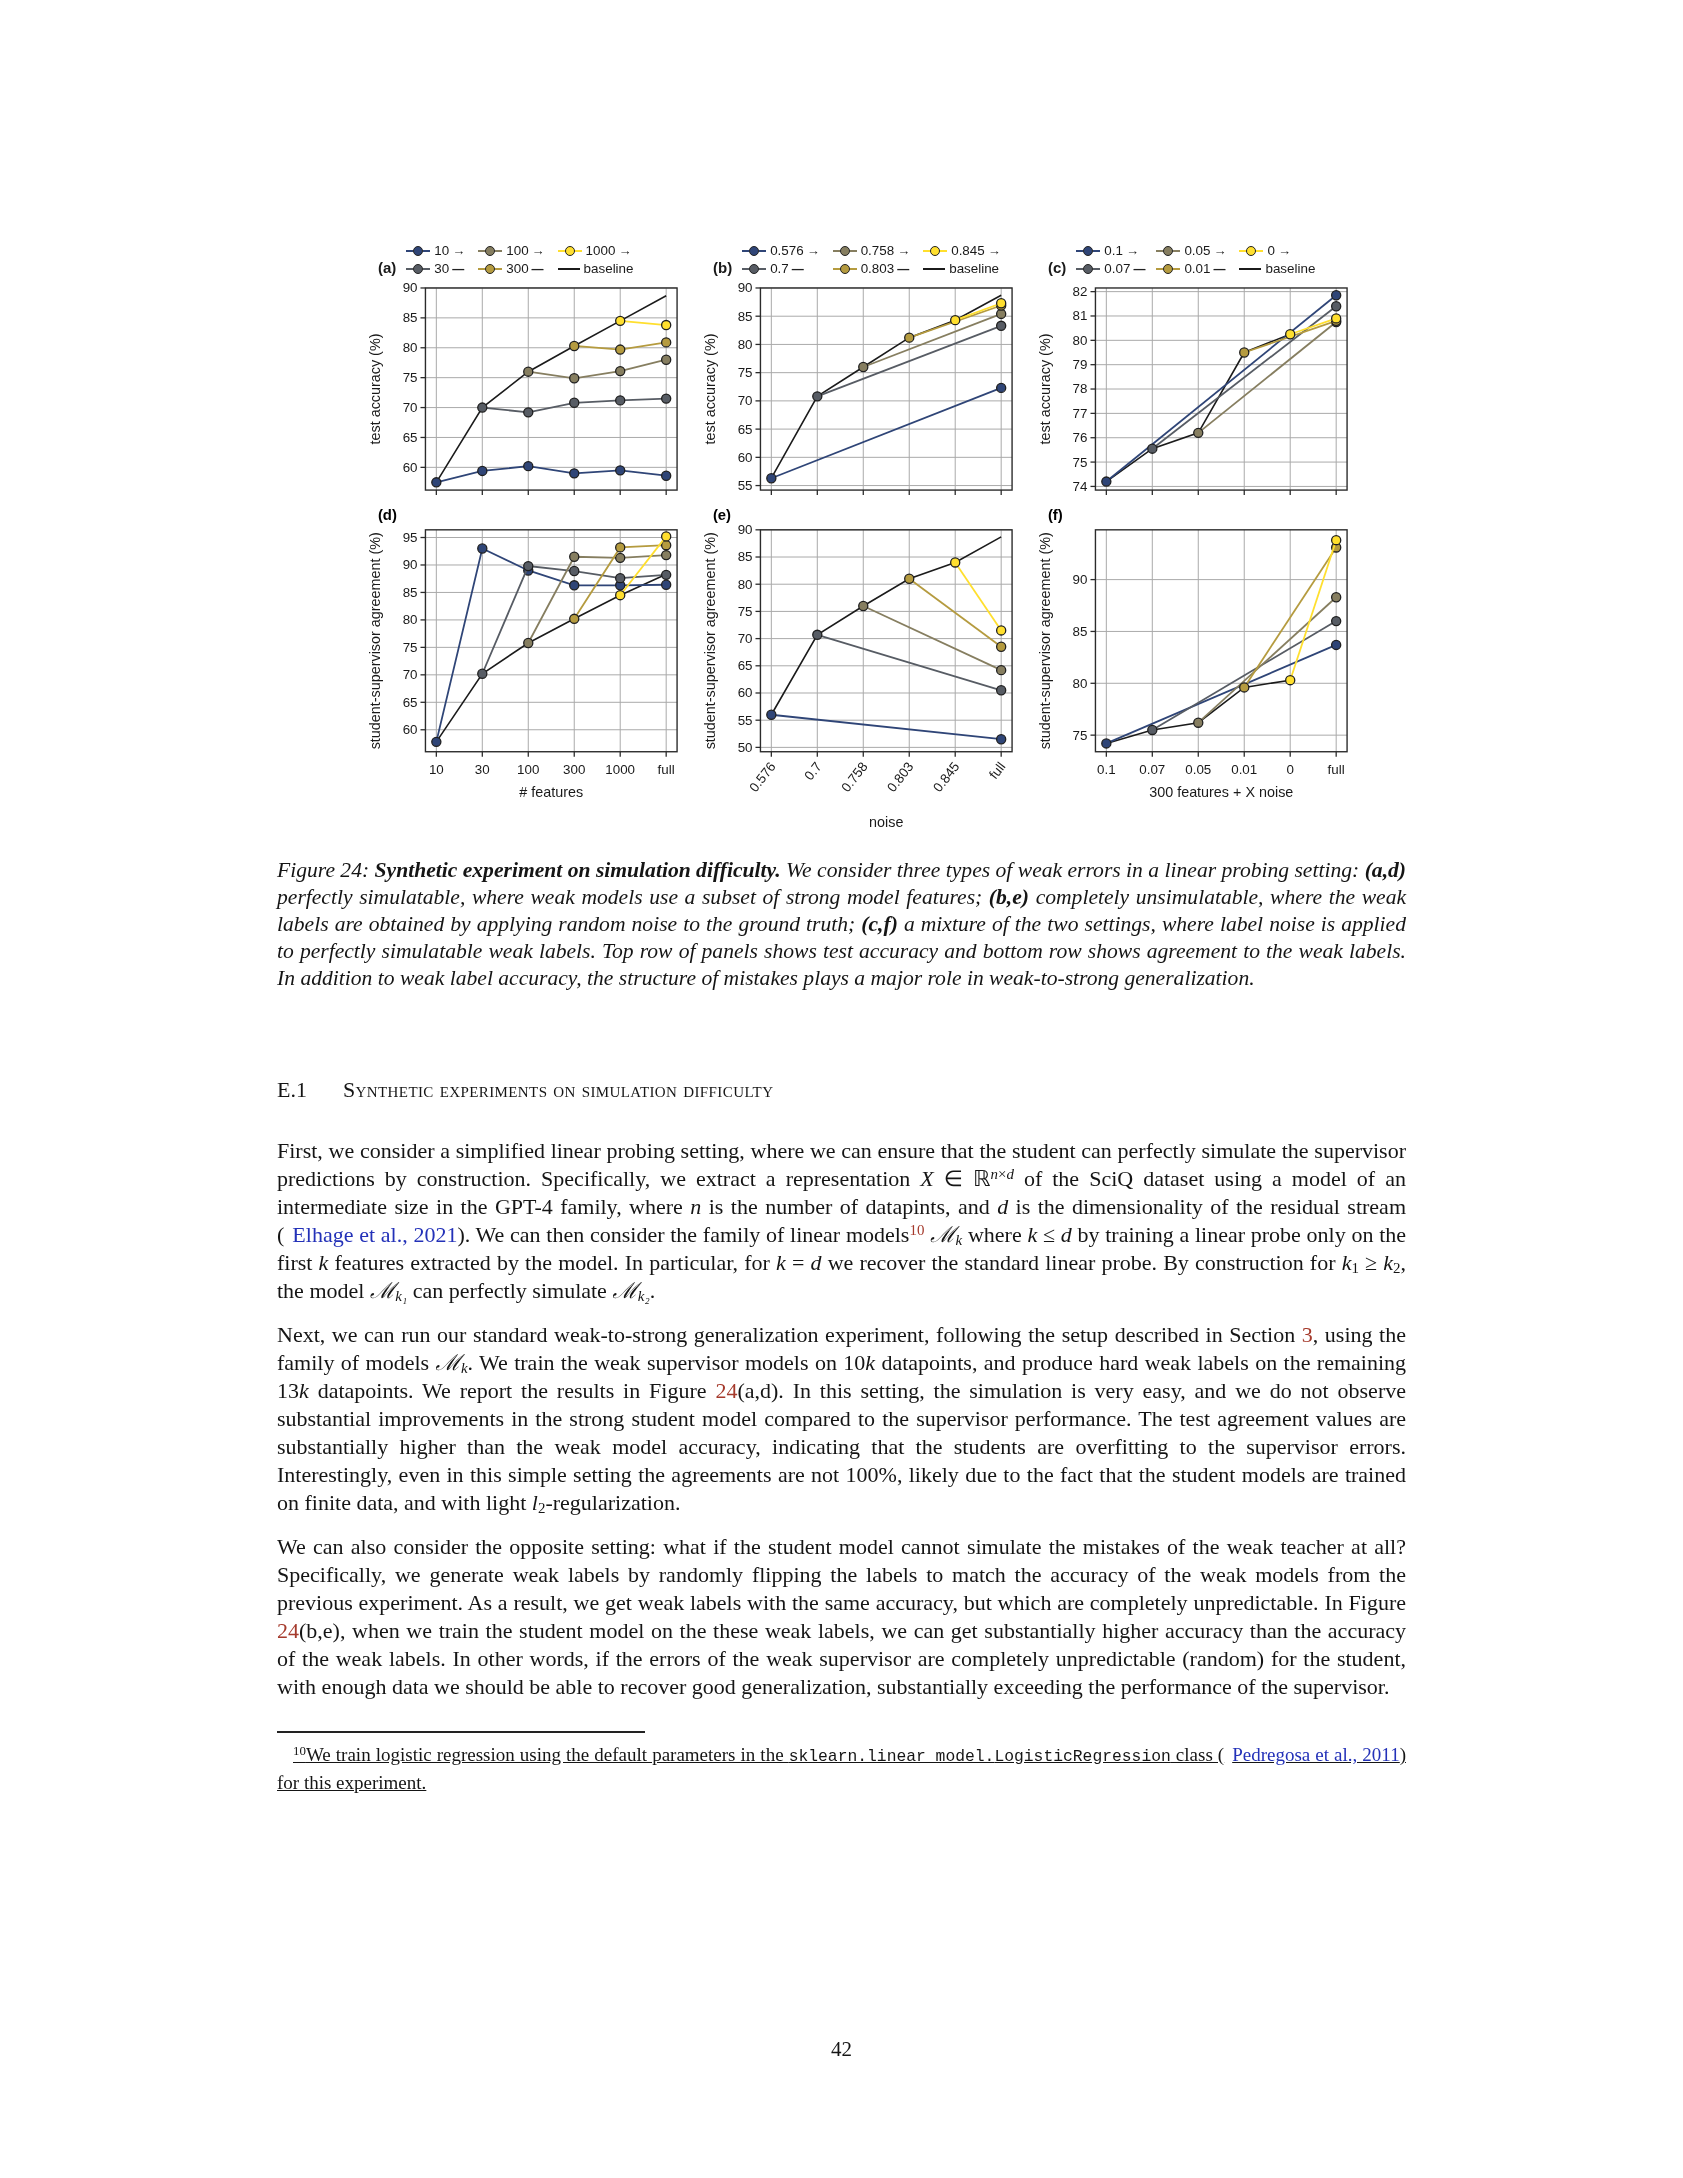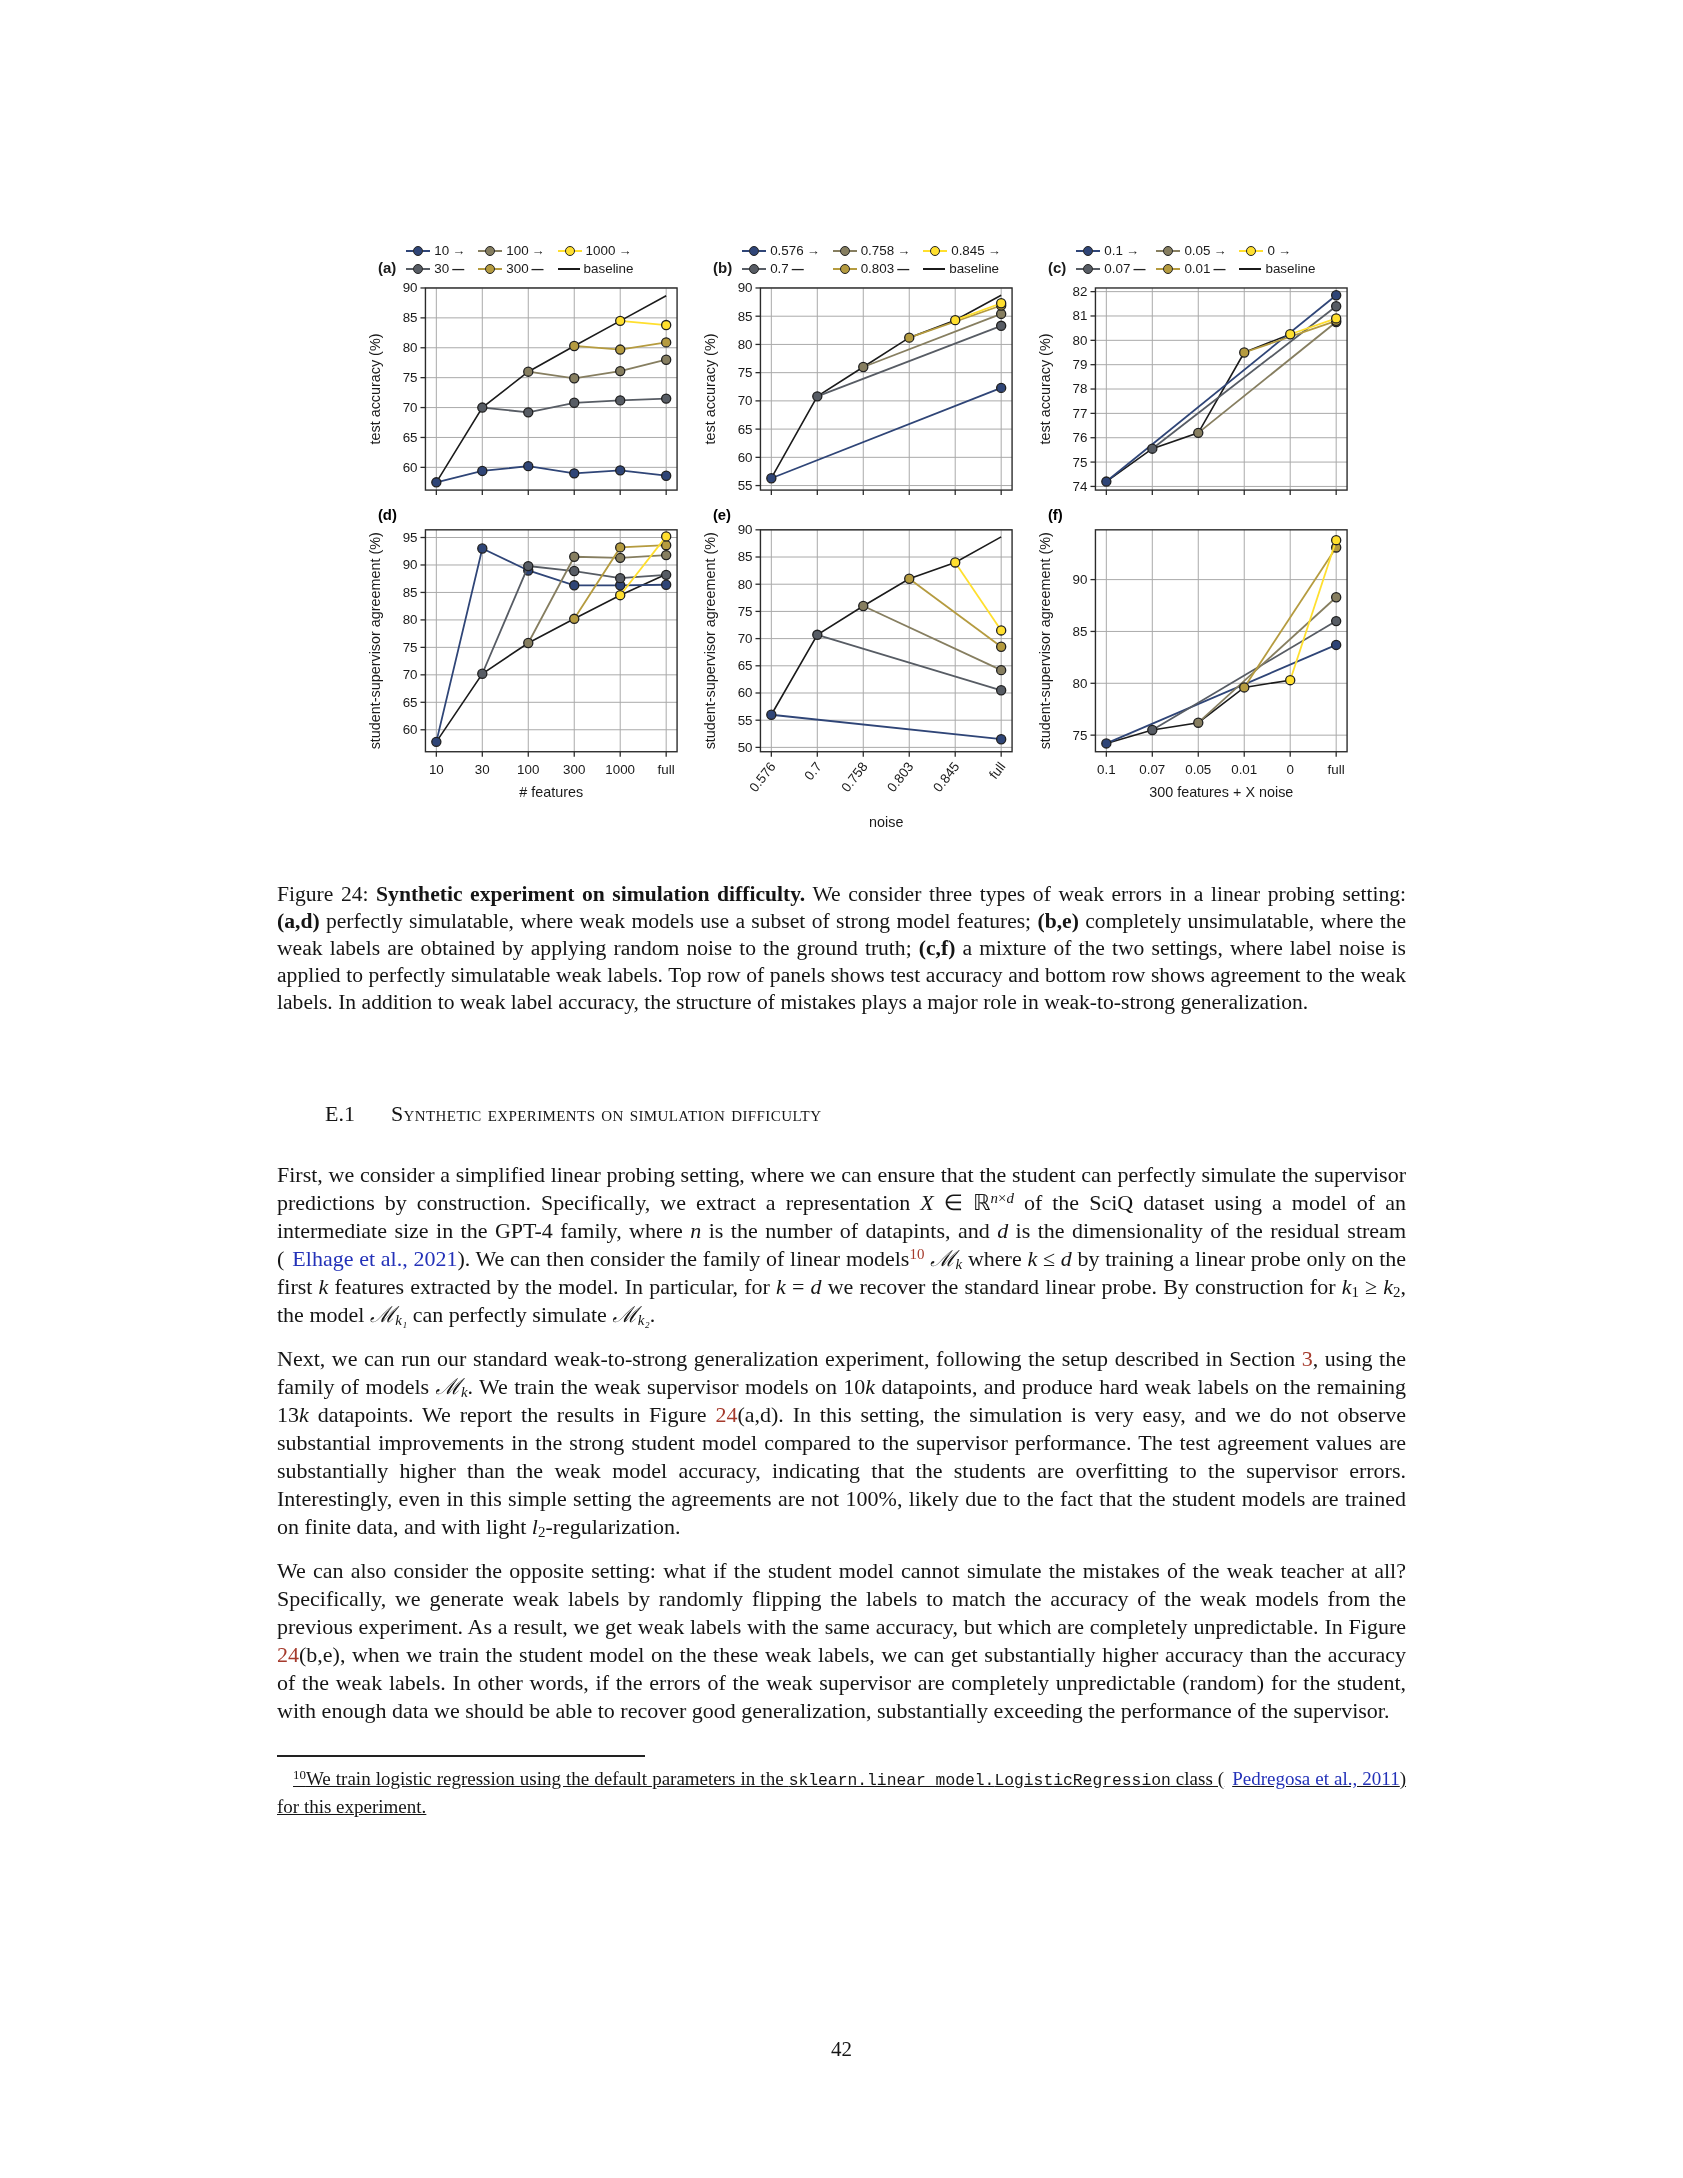--- a/index.html
+++ b/index.html
@@ -18,23 +18,23 @@
   .lg-swatch{display:inline-flex;align-items:center;}
   .lg-seg{display:inline-block;width:7px;height:2px;}
   .lg-dot{display:inline-block;width:8px;height:8px;border:1.5px solid #222;border-radius:50%;}
   .lg-baseline{display:inline-block;width:22px;height:2px;}
   .lg-label{margin:0 3px 0 4px;}
   .lg-tail-arrow{font-size:13px;color:#222;}
   .lg-tail-dash{font-size:12px;font-weight:700;color:#222;letter-spacing:-2px;}
   .plot-cell svg{display:block;}
 
   
-  .caption{margin:46px 0 0 0;font-size:21.6px;line-height:27px;text-align:justify;}
+  .caption{margin:22px 0 0 0;font-size:21.6px;line-height:27px;text-align:justify;font-style:italic;}
   .section-heading{margin:85px 0 0 0;font-size:22px;font-weight:400;display:flex;}
-  .section-number{margin-right:36px;margin-left:48px;}
+  .section-number{margin-right:36px;}
   .sc{font-variant:small-caps;letter-spacing:0.4px;}
   p.body{margin:16px 0 0 0;font-size:22px;line-height:28px;text-align:justify;}
   p.body.first{margin-top:34px;}
   .footnote-area{margin-top:30px;text-decoration:underline;}
   .footnote-rule{width:368px;border-top:2px solid #222;}
   p.footnote{margin:9px 0 0 0;font-size:19px;line-height:26px;text-align:justify;text-indent:16px;}
   .page-number{position:absolute;left:0;right:0;top:2037px;text-align:center;font-size:21px;}
 
   .r-b{font-weight:700;}
   .r-i,.r-cal{font-style:italic;}

